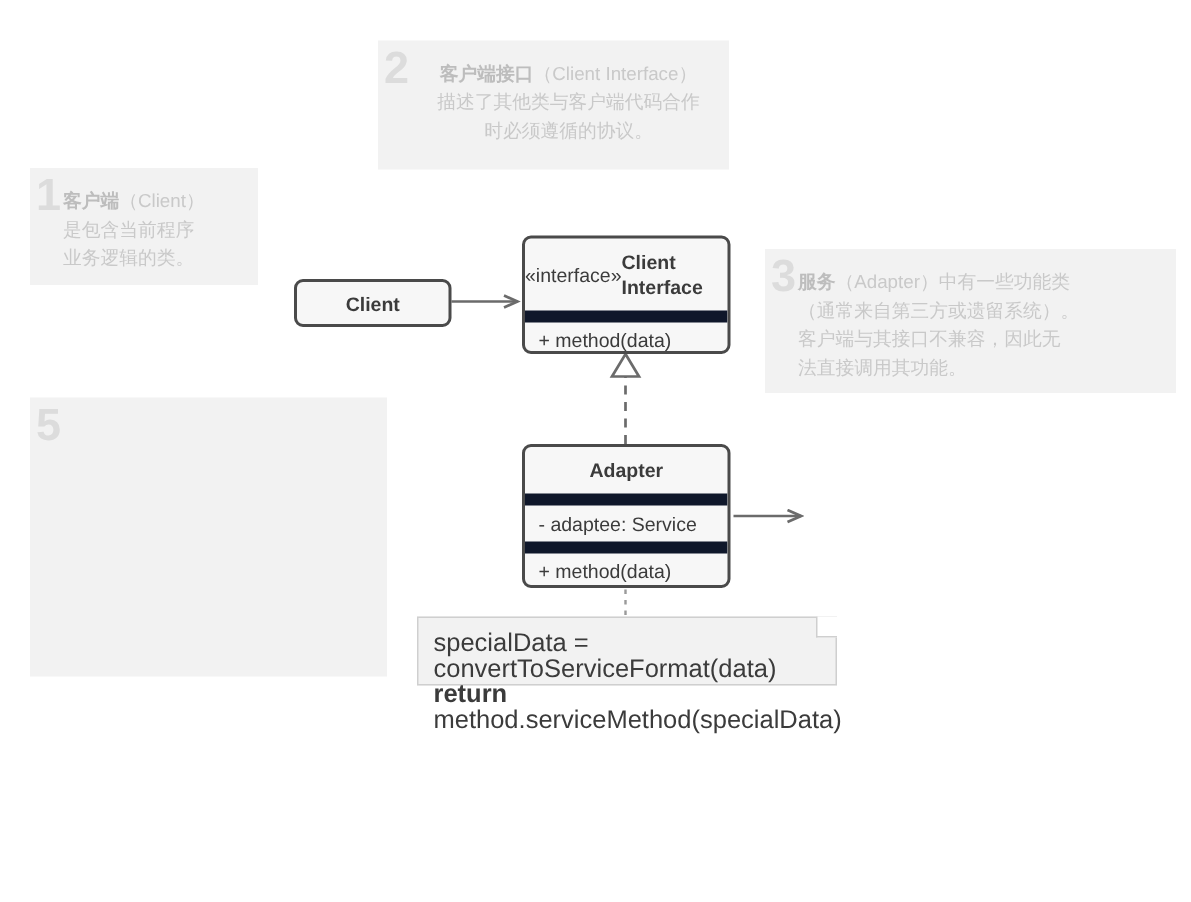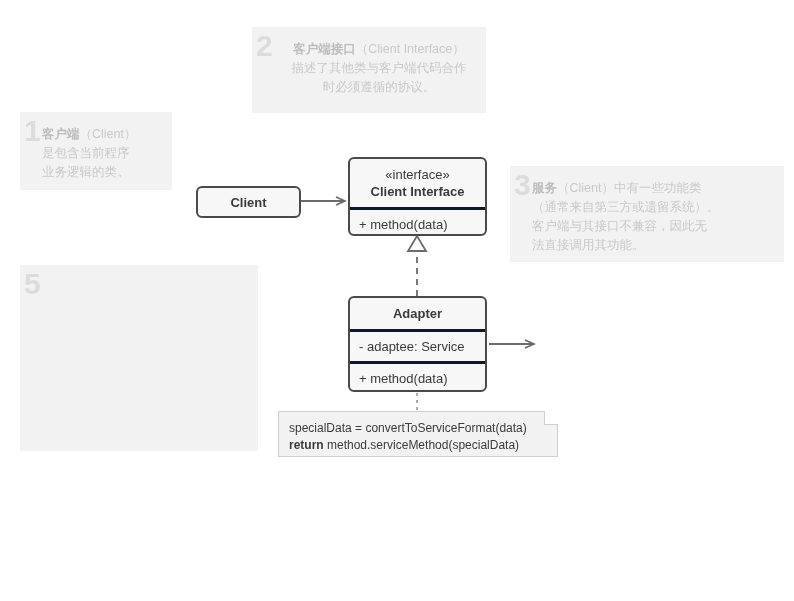--- a/index.html
+++ b/index.html
@@ -57,40 +57,40 @@
   .uml-row {
     box-sizing: border-box;
     display: flex;
     align-items: center;
     font-size: 13px;
     color: #3b3b3b;
   }
   .uml-row.title {
     justify-content: center;
     font-weight: bold;
-    flex-direction: column;
+    flex-direction: row;
     line-height: 17px;
   }
   .uml-row.member {
     padding-left: 9px;
-    border-top: 3px solid #0f172a;
+    border-top: 8px solid #0f172a;
   }
   .stereotype {
     font-weight: normal;
     font-size: 13px;
     color: #3b3b3b;
   }
 
   
   .code-note {
     position: absolute;
     box-sizing: border-box;
     background: #f2f2f2;
     border: 1px solid #cfcfcf;
-    font-size: 12px;
+    font-size: 17px;
     color: #3b3b3b;
     line-height: 17px;
     padding: 8px 10px 7px 10px;
   }
   .code-note .fold {
     position: absolute;
     top: -1px;
     right: -1px;
     width: 13px;
     height: 13px;
@@ -116,21 +116,21 @@
   </div>
 
   <div class="note-panel" style="left:252px; top:27px; width:234px; height:86px;text-align:center;">
     <div class="note-num" style="left:4px; top:4px;">2</div>
     <div class="note-body" style="left:22px; top:13px; width:210px;"><b>客户端接口</b><span>（Client Interface）</span><br><span>描述了其他类与客户端代码合作
 时必须遵循的协议。</span></div>
   </div>
 
   <div class="note-panel" style="left:510px; top:166px; width:274px; height:96px;">
     <div class="note-num" style="left:4px; top:4px;">3</div>
-    <div class="note-body" style="left:22px; top:13px; width:248px;"><b>服务</b><span>（Client）中有一些功能类</span><br><span>（通常来自第三方或遗留系统）。
+    <div class="note-body" style="left:22px; top:13px; width:248px;"><b>服务</b><span>（Adapter）中有一些功能类</span><br><span>（通常来自第三方或遗留系统）。
 客户端与其接口不兼容，因此无
 法直接调用其功能。</span></div>
   </div>
 
   <div class="note-panel" style="left:20px; top:265px; width:238px; height:186px;">
     <div class="note-num" style="left:4px; top:4px;">5</div>
   </div>
 
 
   <svg class="conn" style="left:0; top:0;" width="794" height="601">

